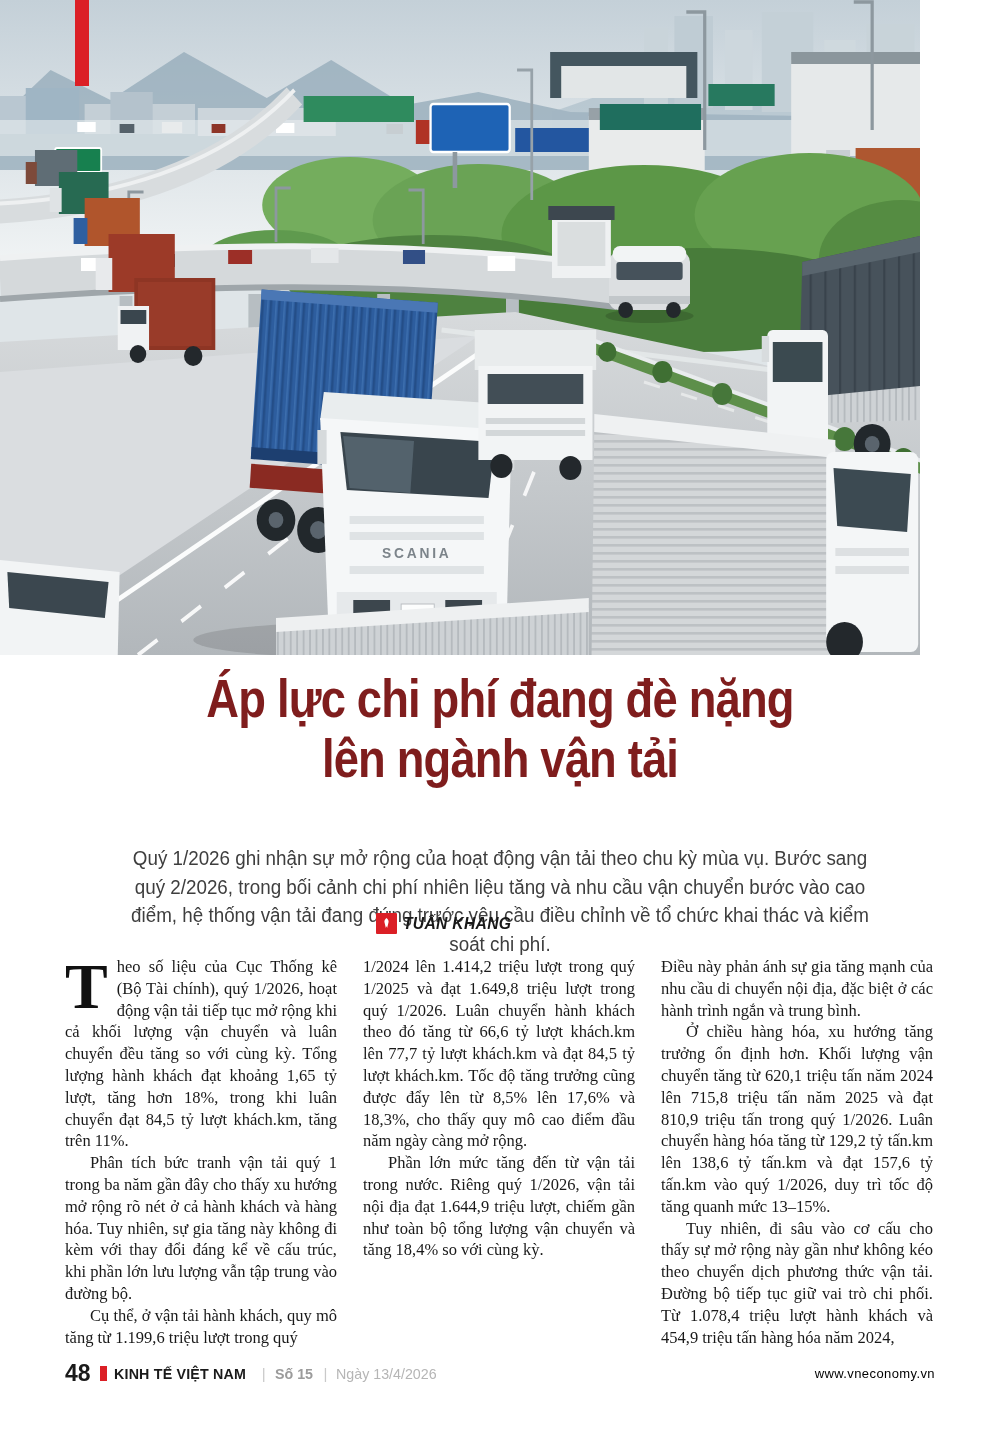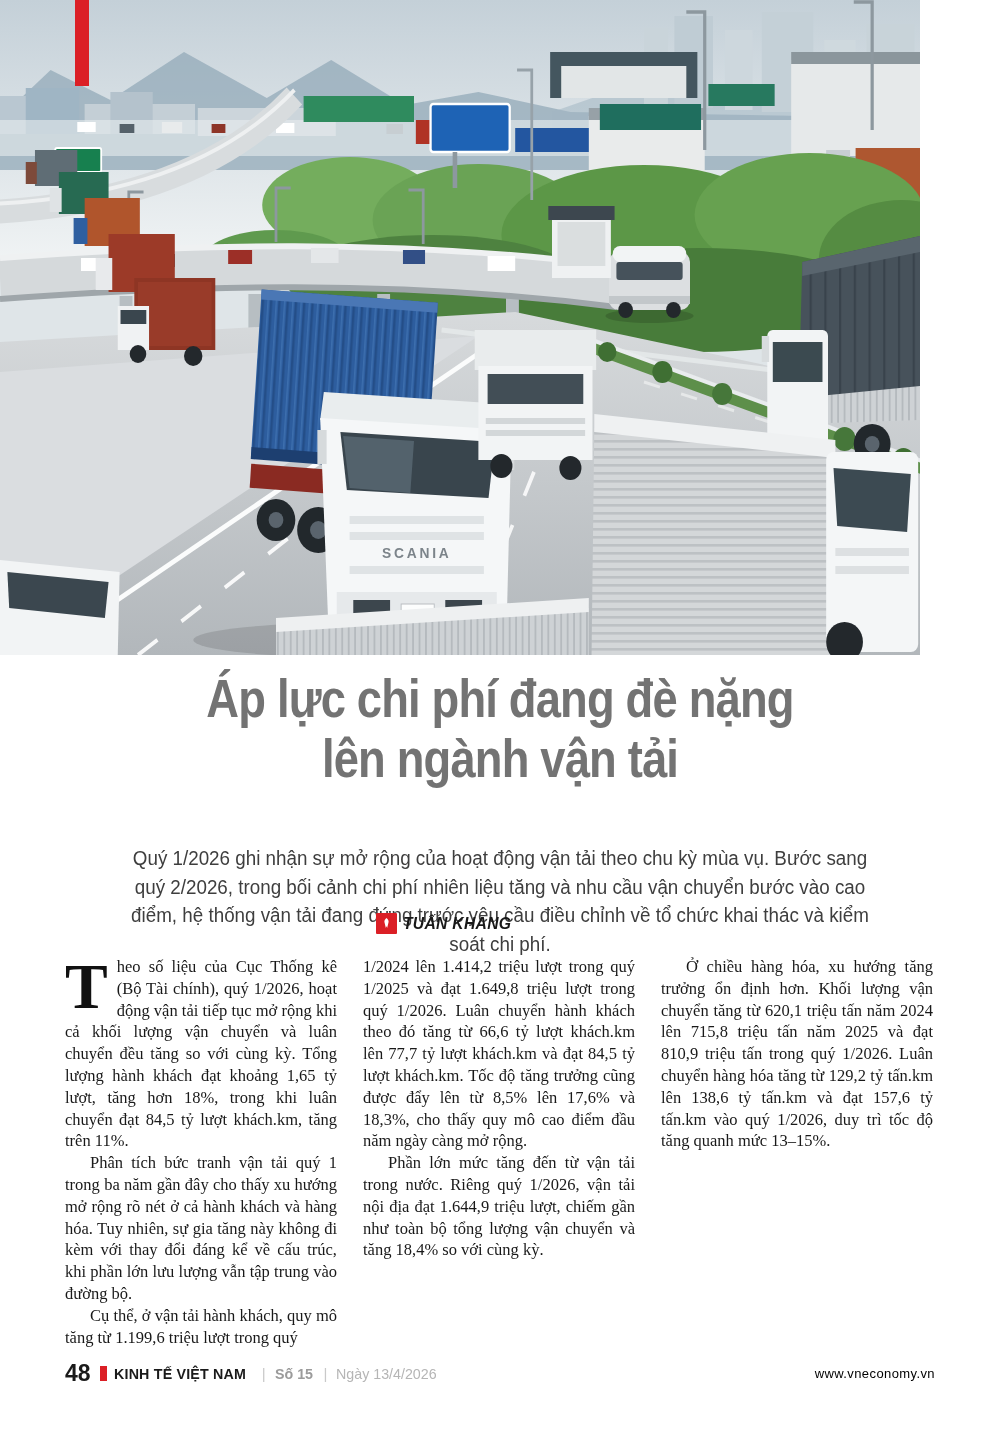--- a/index.html
+++ b/index.html
@@ -6,21 +6,21 @@
   body{width:1000px;height:1447px;background:#ffffff;position:relative;overflow:hidden;
        font-family:"Liberation Sans",sans-serif;-webkit-font-smoothing:antialiased;}
   .page{position:absolute;inset:0;}
 
   
   .photo{position:absolute;left:0;top:0;width:920px;height:655px;overflow:hidden;background:#dfe5e8;}
   .photo svg{display:block;width:100%;height:100%;}
   .red-flag{position:absolute;left:75px;top:0;width:14px;height:86px;background:#db1f26;}
 
   
-  .headline{position:absolute;left:0;top:668px;width:1000px;text-align:center;color:#737373;}
+  .headline{position:absolute;left:0;top:668px;width:1000px;text-align:center;color:#7f1d1d;}
   .hl-line{display:block;font-weight:700;font-size:54px;line-height:1.12;letter-spacing:-1px;
            transform:scaleX(.84);transform-origin:50% 50%;white-space:nowrap;}
 
   
   .lede{position:absolute;left:100px;top:824px;width:800px;text-align:center;
         font-size:20px;line-height:1.43;color:#3e3e3e;font-weight:400;
         transform:scaleX(.94);transform-origin:50% 0;}
 
   
   .byline{position:absolute;left:0;top:913px;width:892px;display:flex;justify-content:center;
@@ -337,21 +337,23 @@
     <div class="col">
       <p><span class="dropcap">T</span><span>heo số liệu của Cục Thống kê (Bộ Tài chính), quý 1/2026, hoạt động vận tải tiếp tục mở rộng khi cả khối lượng vận chuyển và luân chuyển đều tăng so với cùng kỳ. Tổng lượng hành khách đạt khoảng 1,65 tỷ lượt, tăng hơn 18%, trong khi luân chuyển đạt 84,5 tỷ lượt khách.km, tăng trên 11%.</span></p>
       <p class="indent">Phân tích bức tranh vận tải quý 1 trong ba năm gần đây cho thấy xu hướng mở rộng rõ nét ở cả hành khách và hàng hóa. Tuy nhiên, sự gia tăng này không đi kèm với thay đổi đáng kể về cấu trúc, khi phần lớn lưu lượng vẫn tập trung vào đường bộ.</p>
       <p class="indent">Cụ thể, ở vận tải hành khách, quy mô tăng từ 1.199,6 triệu lượt trong quý</p>
     </div>
     <div class="col">
       <p>1/2024 lên 1.414,2 triệu lượt trong quý 1/2025 và đạt 1.649,8 triệu lượt trong quý 1/2026. Luân chuyển hành khách theo đó tăng từ 66,6 tỷ lượt khách.km lên 77,7 tỷ lượt khách.km và đạt 84,5 tỷ lượt khách.km. Tốc độ tăng trưởng cũng được đẩy lên từ 8,5% lên 17,6% và 18,3%, cho thấy quy mô cao điểm đầu năm ngày càng mở rộng.</p>
       <p class="indent">Phần lớn mức tăng đến từ vận tải trong nước. Riêng quý 1/2026, vận tải nội địa đạt 1.644,9 triệu lượt, chiếm gần như toàn bộ tổng lượng vận chuyển và tăng 18,4% so với cùng kỳ.</p>
     </div>
     <div class="col">
+      <p>Điều này phản ánh sự gia tăng mạnh của nhu cầu di chuyển nội địa, đặc biệt ở các hành trình ngắn và trung bình.</p>
       <p class="indent">Ở chiều hàng hóa, xu hướng tăng trưởng ổn định hơn. Khối lượng vận chuyển tăng từ 620,1 triệu tấn năm 2024 lên 715,8 triệu tấn năm 2025 và đạt 810,9 triệu tấn trong quý 1/2026. Luân chuyển hàng hóa tăng từ 129,2 tỷ tấn.km lên 138,6 tỷ tấn.km và đạt 157,6 tỷ tấn.km vào quý 1/2026, duy trì tốc độ tăng quanh mức 13–15%.</p>
+      <p class="indent">Tuy nhiên, đi sâu vào cơ cấu cho thấy sự mở rộng này gần như không kéo theo chuyển dịch phương thức vận tải. Đường bộ tiếp tục giữ vai trò chi phối. Từ 1.078,4 triệu lượt hành khách và 454,9 triệu tấn hàng hóa năm 2024,</p>
     </div>
   </div>
 
   <div class="footer">
     <span class="pg-num">48</span>
     <span class="f-redbar"></span>
     <span class="f-pub">KINH TẾ VIỆT NAM</span>
     <span class="f-sep">|</span>
     <span class="f-issue">Số 15</span>
     <span class="f-sep">|</span>

